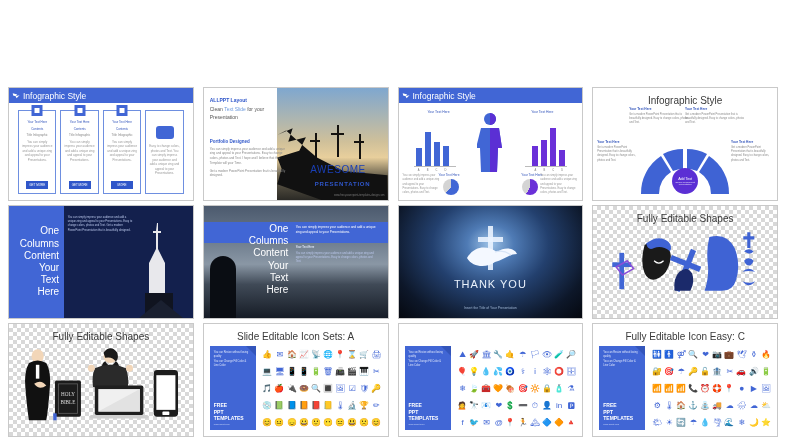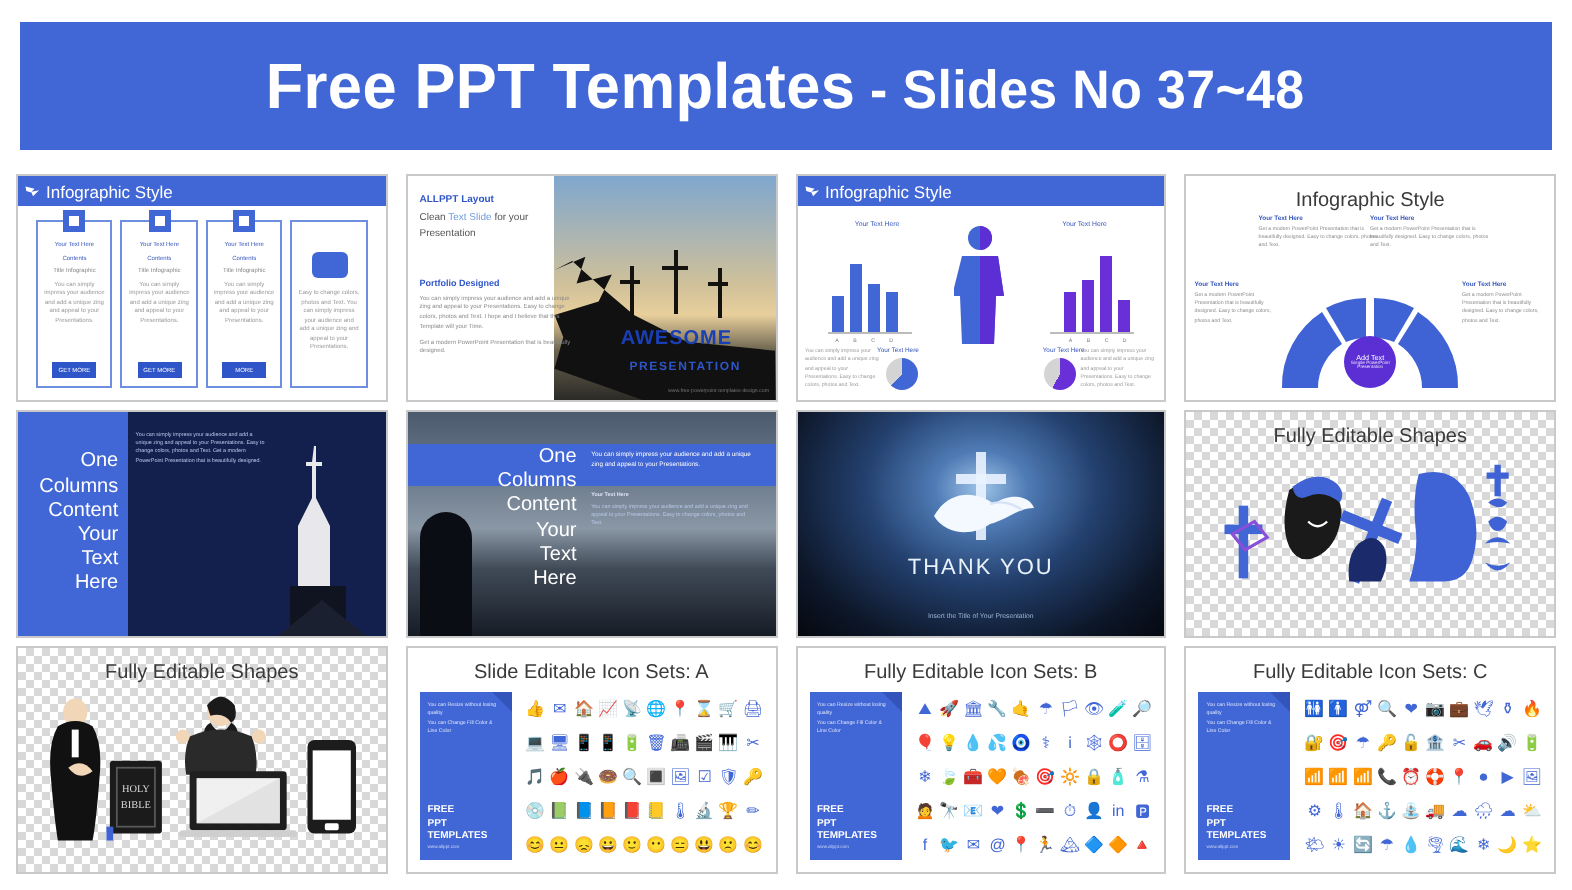--- a/index.html
+++ b/index.html
@@ -83,21 +83,21 @@
   .s2-body { font-size: 3px; color: #8a8a8a; line-height: 1.6; margin-top: 3px; }
   .s2-photo { position: absolute; right: 0; top: 0; width: 60%; height: 100%;
               overflow: hidden; }
   .s2-sky { position: absolute; inset: 0;
             background: linear-gradient(#7fa7cf 0%, #cfc09a 48%, #e8cf9c 62%, #6c6450 78%, #2b2a26 100%); }
   .s2-ink { position: absolute; inset: 0; background: #111; clip-path:
      polygon(0 42%, 14% 36%, 10% 48%, 26% 44%, 20% 56%, 0 62%, 4% 72%, 0 86%,
              40% 100%, 100% 100%, 100% 78%, 60% 74%, 36% 62%, 24% 52%, 8% 38%); }
   .cross { position: absolute; background: #14120f; }
   .s2-aw { position: absolute; left: 30%; bottom: 22%; color: #1a3fb5;
-           font-size: 10px; font-weight: bold; letter-spacing: .5px; }
+           font-size: 10px; font-weight: normal; letter-spacing: .5px; }
   .s2-pr { position: absolute; left: 34%; bottom: 12%; color: #2f56c9;
            font-size: 6px; font-weight: bold; letter-spacing: .8px; }
   .s2-url { position: absolute; right: 3px; bottom: 3px; color: #777; font-size: 2.6px; }
 
   
   .bargroup { position: absolute; bottom: 34px; display: flex;
               align-items: flex-end; gap: 3px; height: 42px; }
   .bar { width: 6px; background: #4166d5; }
   .bar.pu { background: #6a30d8; }
   .axis { position: absolute; height: 1px; background: #bbb; bottom: 33px; }
@@ -173,25 +173,20 @@
               display: grid; grid-template-columns: repeat(10, 1fr);
               grid-template-rows: repeat(5, 1fr); align-items: center;
               justify-items: center; }
   .ic { color: #4166d5; font-size: 8px; line-height: 1; }
 </style>
 </head>
 <body>
 
 <div class="page">
 
-  <div class="banner">
-    <div class="banner-title">
-      <span>Free PPT Templates</span><span class="suffix"> - Slides No 37~48</span>
-    </div>
-  </div>
 
   <div class="grid">
 
     <div class="slide">
       <div class="s-headbar">
         <svg class="dove" viewBox="0 0 24 24">
           <path fill="#fff" d="M2 6 L14 9 L10 13 L20 11 L12 19 L10 14 L3 12 Z"></path>
         </svg>
         <span>Infographic Style</span>
       </div>
@@ -522,21 +517,20 @@
           <span class="ic">🙂</span>
           <span class="ic">😶</span>
           <span class="ic">😑</span>
           <span class="ic">😃</span>
           <span class="ic">🙁</span>
           <span class="ic">😊</span>
         </div>
     </div>
 
     <div class="slide">
-      <div class="s-title-plain">Fully Editable Icon Sets: B</div>
       <div class="iconpanel">
         <div class="fold"></div>
         <div class="ip-top" style="white-space:pre-line;">You can Resize without losing quality
 You can Change Fill Color &amp; Line Color</div>
         <div class="ip-brand" style="white-space:pre-line;">FREE
 PPT
 TEMPLATES</div>
         <div class="ip-url">www.allppt.com</div>
       </div>
       <div class="icongrid">
@@ -587,21 +581,21 @@
           <span class="ic">📍</span>
           <span class="ic">🏃</span>
           <span class="ic">🏔</span>
           <span class="ic">🔷</span>
           <span class="ic">🔶</span>
           <span class="ic">🔺</span>
         </div>
     </div>
 
     <div class="slide">
-      <div class="s-title-plain">Fully Editable Icon Sets: C</div>
+      <div class="s-title-plain">Fully Editable Icon Easy: C</div>
       <div class="iconpanel">
         <div class="fold"></div>
         <div class="ip-top" style="white-space:pre-line;">You can Resize without losing quality
 You can Change Fill Color &amp; Line Color</div>
         <div class="ip-brand" style="white-space:pre-line;">FREE
 PPT
 TEMPLATES</div>
         <div class="ip-url">www.allppt.com</div>
       </div>
       <div class="icongrid">

